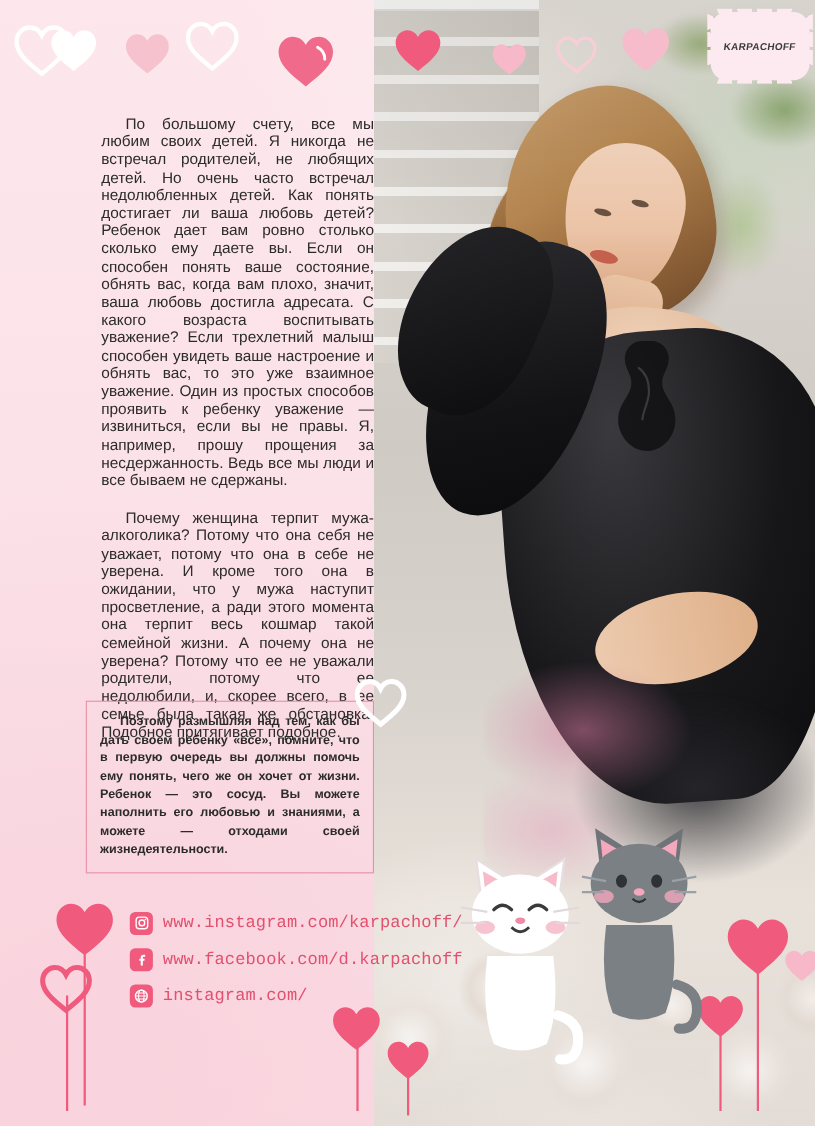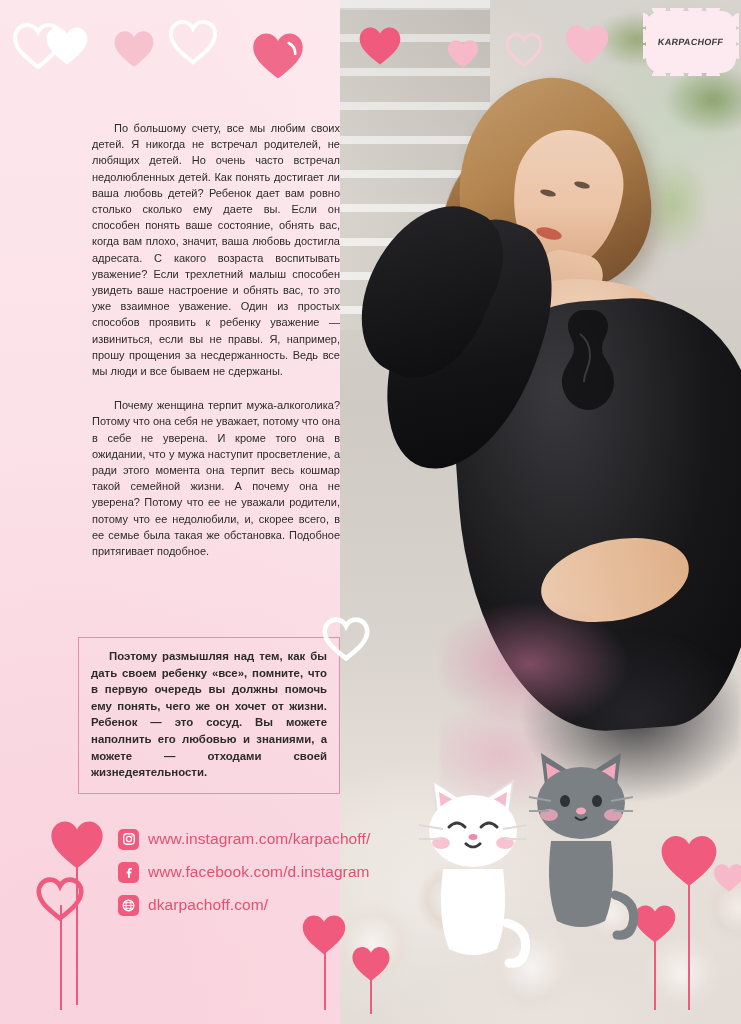--- a/index.html
+++ b/index.html
@@ -166,23 +166,23 @@
   
   .heart { position:absolute; }
   .heart svg { display:block; }
 
   
   .article {
     position:absolute;
     left:92px; top:104px; width:248px;
   }
   .article p {
-    margin:16px 0 18px 0;
+    margin:0 0 18px 0;
     font-family:"Liberation Sans", sans-serif;
-    font-size:11px;
+    font-size:14px;
     line-height:16.2px;
     color:#2b2b2b;
     text-align:justify;
     text-indent:22px;
   }
   .callout {
     position:absolute;
     left:78px; top:637px; width:262px;
     border:1.6px solid #e98ea6;
     padding:10px 12px 12px 12px;
@@ -209,21 +209,21 @@
   }
   .social-ic {
     width:21px; height:21px; flex:0 0 21px;
     border-radius:5px;
     display:flex; align-items:center; justify-content:center;
     color:#ffffff;
     margin-right:9px;
   }
   .social-ic svg{display:block;}
   .social-txt {
-    font-family:Liberation Sans, sans-serif;
+    font-family:Liberation Mono, monospace;
     font-size:15.5px;
     color:#e2506f;
     letter-spacing:.1px;
     white-space:nowrap;
   }
 
   
   .badge {
     position:absolute; right:8px; top:14px;
     width:84px; height:56px;
@@ -469,30 +469,30 @@
       </span>
       <span class="social-txt">www.instagram.com/karpachoff/</span>
     </div>
 
     <div class="social-row">
       <span class="social-ic" style="background:#ef5a7d;">
         <svg width="14" height="14" viewBox="0 0 24 24">
             <path d="M14.8 8.2h2.3V5.1h-2.8c-2.6 0-4.1 1.6-4.1 4.1v2.1H8v3.1h2.2V22h3.3v-7.6h2.4l.4-3.1h-2.8V9.6c0-.9.4-1.4 1.3-1.4z" fill="#fff"></path>
           </svg>
       </span>
-      <span class="social-txt">www.facebook.com/d.instagram</span>
+      <span class="social-txt">www.facebook.com/d.karpachoff</span>
     </div>
 
 
 
     <div class="social-row">
       <span class="social-ic" style="background:#ef5a7d;">
         <svg width="15" height="15" viewBox="0 0 24 24">
             <circle cx="12" cy="12" r="8.6" fill="none" stroke="#fff" stroke-width="2"></circle>
             <ellipse cx="12" cy="12" rx="4" ry="8.6" fill="none" stroke="#fff" stroke-width="1.6"></ellipse>
             <path d="M3.6 12h16.8M5 7.6h14M5 16.4h14" stroke="#fff" stroke-width="1.5"></path>
           </svg>
       </span>
-      <span class="social-txt">dkarpachoff.com/</span>
+      <span class="social-txt">instagram.com/</span>
     </div>
 
   </div>
 </div>
 
 </body></html>

